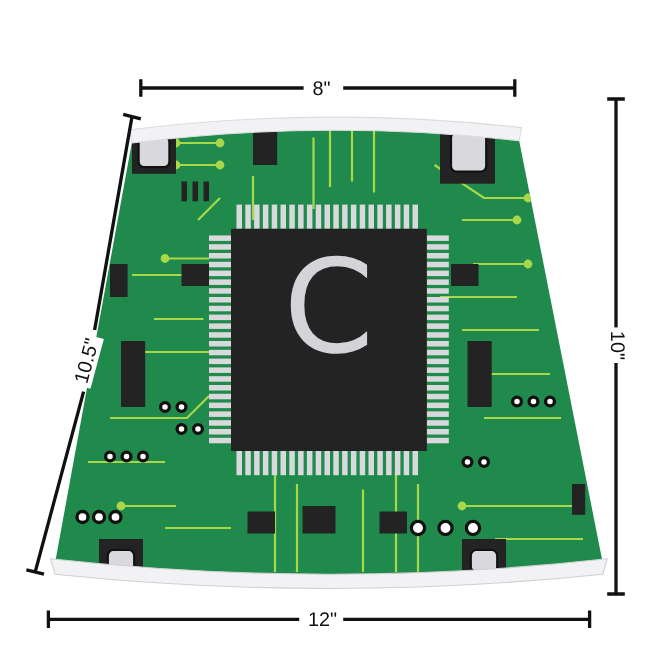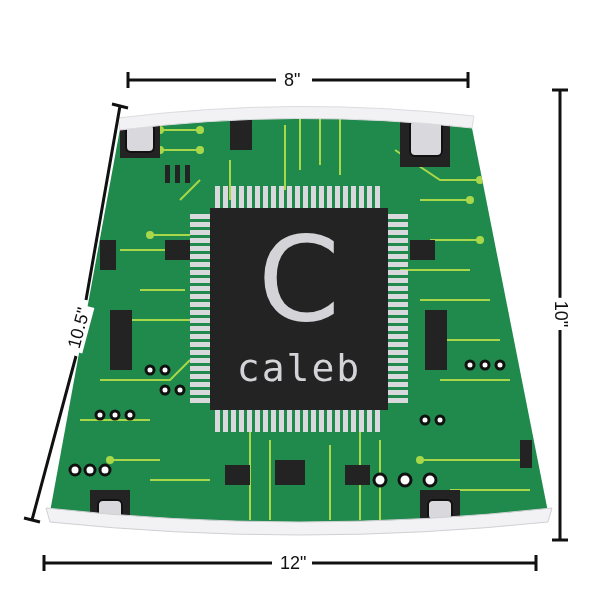--- a/index.html
+++ b/index.html
@@ -200,20 +200,19 @@
     <g stroke="#111" stroke-width="3" fill="none">
       <path d="M128,80 L276,80 M312,80 L468,80 M128,72 L128,88 M468,72 L468,88"></path>
       <path d="M44,563 L272,563 M312,563 L536,563 M44,555 L44,571 M536,555 L536,571"></path>
       <path d="M560,90 L560,298 M560,330 L560,540 M552,90 L568,90 M552,540 L568,540"></path>
       <path d="M120,106 L86,300 M76,356 L32,520 M112,104 L128,108 M24,518 L40,522"></path>
     </g>
   </svg>
 
   <div class="monogram">
     <div class="mono-letter">C</div>
-    <div class="mono-name">caleb</div>
   </div>
 
   <div class="dim-label" style="left:281px;top:70px;">8"</div>
   <div class="dim-label" style="left:277px;top:553px;">12"</div>
   <div class="dim-label" style="left:545px;top:304px;transform:rotate(90deg);">10"</div>
   <div class="dim-label" style="left:55px;top:318px;transform:rotate(-75deg);">10.5"</div>
 </div>
 
 </body></html>

